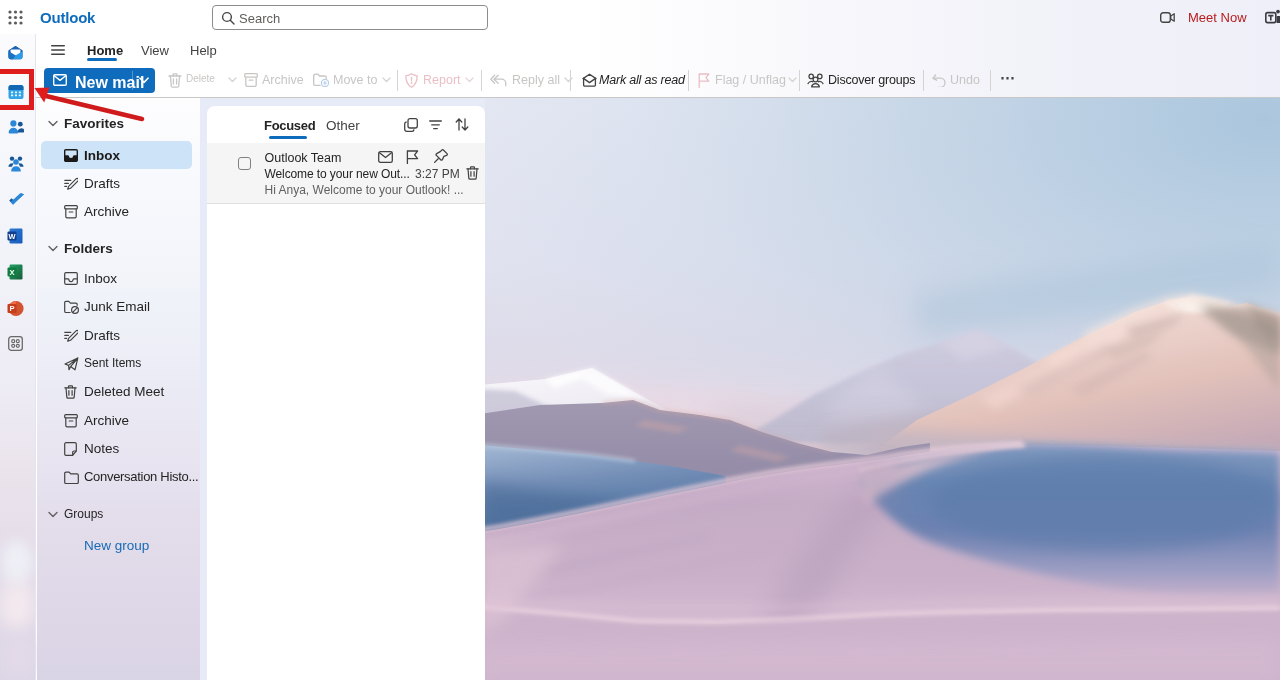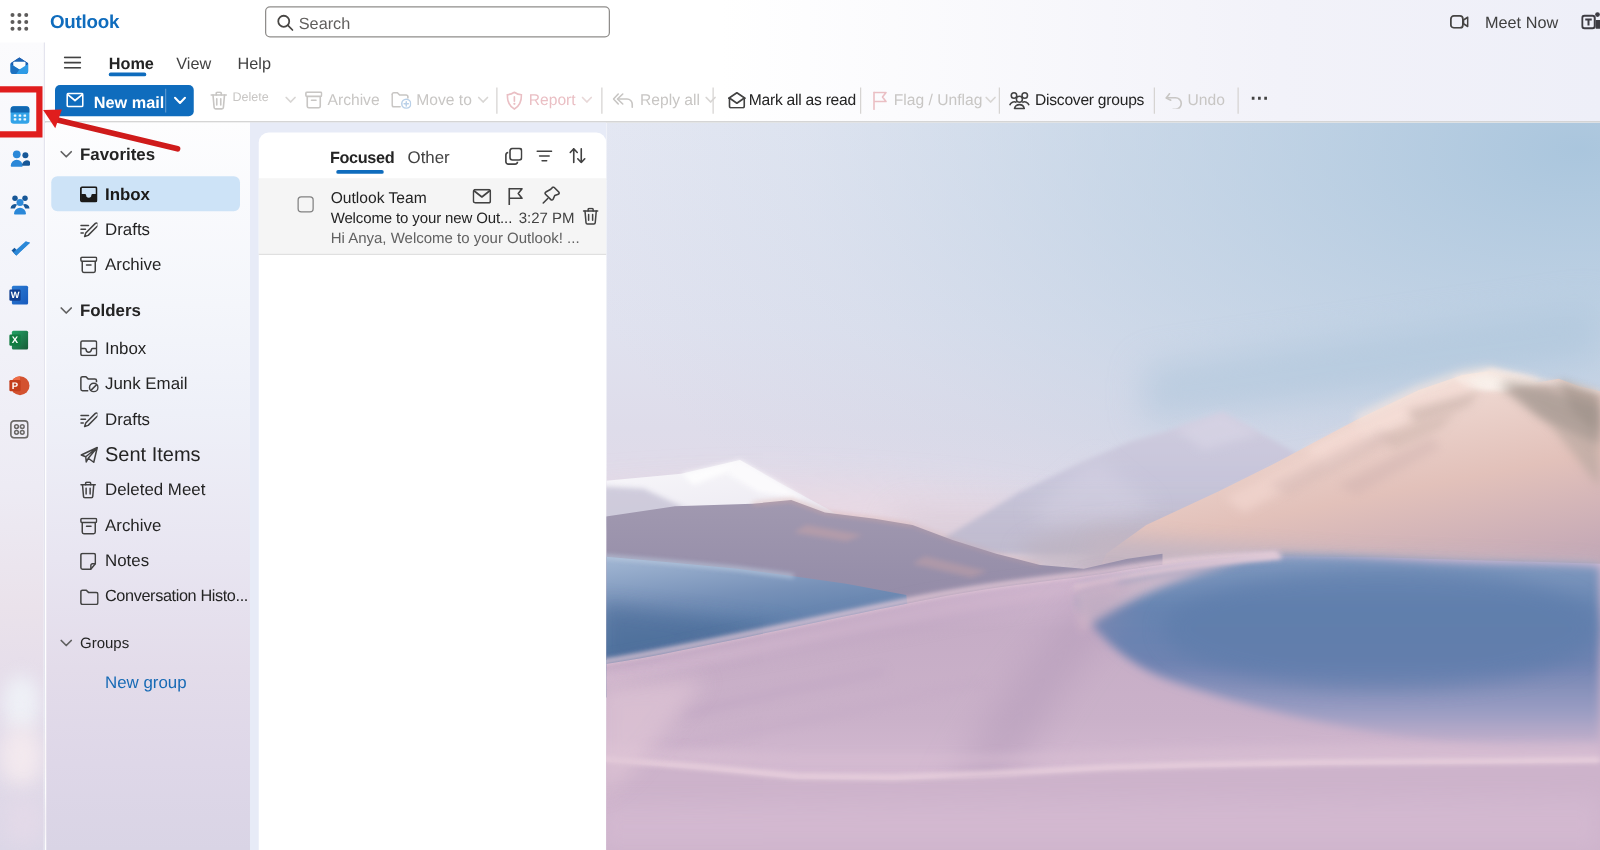--- a/index.html
+++ b/index.html
@@ -35,21 +35,21 @@
   <svg class="abs" style="left:221px;top:11px;" width="14" height="14" viewBox="0 0 14 14">
     <circle cx="6" cy="6" r="4.4" fill="none" stroke="#484644" stroke-width="1.4"></circle>
     <line x1="9.3" y1="9.3" x2="13" y2="13" stroke="#484644" stroke-width="1.4" stroke-linecap="round"></line>
   </svg>
   <div class="abs" style="left:239px;top:11px;font-size:13px;color:#605e5c;">Search</div>
 
   <svg class="abs" style="left:1160px;top:12px;" width="15" height="11" viewBox="0 0 15 11">
     <rect x="0.7" y="0.7" width="9.6" height="9.6" rx="2.4" fill="none" stroke="#454443" stroke-width="1.4"></rect>
     <path d="M10.8 4 L14.2 1.8 L14.2 9.2 L10.8 7 Z" fill="none" stroke="#454443" stroke-width="1.3" stroke-linejoin="round"></path>
   </svg>
-  <div class="abs" style="left:1188px;top:10px;font-size:13px;color:#404040;">Meet Now</div>
+  <div class="abs" style="left:1188px;top:10px;font-size:13px;color:#b91c1c;">Meet Now</div>
   <svg class="abs" style="left:1265px;top:9px;" width="15" height="16" viewBox="0 0 15 16">
     <rect x="0.8" y="3.6" width="10" height="10" rx="1.8" fill="none" stroke="#3c3b42" stroke-width="1.6"></rect>
     <path d="M3.2 6.6 h5.2 M5.8 6.6 v4.8" stroke="#3c3b42" stroke-width="1.6" fill="none"></path>
     <circle cx="13" cy="2.6" r="1.9" fill="#3c3b42"></circle>
     <path d="M11.6 14 v-7 h3.4 v7 Z" fill="#3c3b42"></path>
   </svg>
 
   <svg class="abs" style="left:51px;top:45px;" width="14" height="10" viewBox="0 0 14 10">
     <g stroke="#424242" stroke-width="1.4" stroke-linecap="round">
       <line x1="0.7" y1="0.8" x2="13.3" y2="0.8"></line>
@@ -63,21 +63,21 @@
   <div class="abs" style="left:190px;top:43px;font-size:13px;color:#424242;">Help</div>
 
   <div id="toolbar" class="abs" style="left:0;top:68px;width:1280px;height:26px;">
 
     <div class="abs" style="left:44px;top:0;width:111px;height:25px;background:#0f6cbd;border-radius:4px;"></div>
     <div class="abs" style="left:132px;top:3px;width:1px;height:19px;background:#5694cd;"></div>
     <svg class="abs" style="left:53px;top:6px;" width="14" height="12" viewBox="0 0 14 12">
       <rect x="0.7" y="0.7" width="12.6" height="10.6" rx="1.2" fill="none" stroke="#fff" stroke-width="1.4"></rect>
       <path d="M1 1.5 L7 6.4 L13 1.5" fill="none" stroke="#fff" stroke-width="1.4" stroke-linejoin="round"></path>
     </svg>
-    <div class="abs" style="left:75px;top:5.5px;font-size:13px;font-weight:bold;color:#fff;">New mail</div>
+    <div class="abs" style="left:75px;top:5.5px;font-size:16px;font-weight:bold;color:#fff;">New mail</div>
     <svg class="abs" style="left:139px;top:9px;" width="10" height="7" viewBox="0 0 10 7">
       <path d="M1 1.2 L5 5.4 L9 1.2" fill="none" stroke="#fff" stroke-width="1.6" stroke-linecap="round" stroke-linejoin="round"></path>
     </svg>
 
     <svg class="abs" style="left:168px;top:5px;" width="14" height="15" viewBox="0 0 14 15">
       <g stroke="#c8c6c4" stroke-width="1.3" fill="none" stroke-linecap="round">
         <path d="M1 3 h12"></path>
           <path d="M5 3 V1.6 a0.8 0.8 0 0 1 .8 -0.8 h2.4 a0.8 0.8 0 0 1 .8 .8 V3"></path>
         <path d="M2.4 3 l0.9 10 a1.2 1.2 0 0 0 1.2 1.1 h5 a1.2 1.2 0 0 0 1.2 -1.1 l0.9 -10"></path>
         <path d="M5.4 6 v5M8.6 6 v5"></path>
@@ -138,21 +138,21 @@
 
     <div class="abs" style="left:570px;top:2px;width:1px;height:21px;background:#d6d4d2;"></div>
 
     <svg class="abs" style="left:582px;top:5px;" width="15" height="14" viewBox="0 0 15 14">
       <g stroke="#424242" stroke-width="1.3" fill="none" stroke-linecap="round" stroke-linejoin="round">
         <path d="M1 5.6 L7.5 1.2 L14 5.6"></path>
         <path d="M1.6 5.2 V12 a1.2 1.2 0 0 0 1.2 1.2 h9.4 a1.2 1.2 0 0 0 1.2 -1.2 V5.2"></path>
         <path d="M1.8 5.6 L7.5 9.6 L13.2 5.6"></path>
       </g>
     </svg>
-    <div class="abs" style="left:599px;top:5px;font-size:12.5px;color:#242424;letter-spacing:-0.2px;">Mark all as read</div>
+    <div class="abs" style="left:599px;top:5px;font-size:12.5px;color:#242424;letter-spacing:-0.2px;font-style:italic;">Mark all as read</div>
 
     <div class="abs" style="left:688px;top:2px;width:1px;height:21px;background:#d6d4d2;"></div>
 
     <svg class="abs" style="left:698px;top:5px;" width="12" height="15" viewBox="0 0 12 15">
       <path d="M1.2 1 h9.6 L8 4.6 l2.8 3.6 H1.2" fill="none" stroke="#eabfc4" stroke-width="1.3" stroke-linejoin="round"></path>
       <path d="M1.2 0.8 V14.4" stroke="#eabfc4" stroke-width="1.3" stroke-linecap="round"></path>
     </svg>
     <div class="abs" style="left:715px;top:5px;font-size:12.5px;color:#c8c6c4;">Flag / Unflag</div>
     <svg class="abs" style="left:788px;top:9px;" width="9" height="6" viewBox="0 0 9 6">
       <path d="M1 1 L4.5 4.6 L8 1" fill="none" stroke="#d8d6d4" stroke-width="1.4" stroke-linecap="round" stroke-linejoin="round"></path>
@@ -323,21 +323,21 @@
       <g fill="none" stroke="#424242" stroke-width="1.2" stroke-linecap="round">
         <path d="M4.6 9.4 L12.3 1.7 a1.35 1.35 0 0 1 1.9 1.9 L6.5 11.3 l-2.8 0.9 Z" stroke-linejoin="round"></path>
         <path d="M0.8 3.4 h6M0.8 6.4 h3.6M0.8 9.4 h1.8"></path>
       </g>
     </svg>
     <div class="abs" style="left:47px;top:230px;font-size:13.5px;color:#242424;">Drafts</div>
 
     <svg class="abs" style="left:27px;top:259px;" width="15" height="14" viewBox="0 0 15 14">
       <path d="M1 7 L13.8 1 L11 12.8 L6.6 9.6 L5 12.6 L4.6 8.4 Z M4.6 8.4 L13.8 1 M6.6 9.6 L13.8 1" fill="none" stroke="#424242" stroke-width="1.2" stroke-linejoin="round" stroke-linecap="round"></path>
     </svg>
-    <div class="abs" style="left:47px;top:258px;font-size:16px;color:#242424;">Sent Items</div>
+    <div class="abs" style="left:47px;top:258px;font-size:12px;color:#242424;">Sent Items</div>
 
     <svg class="abs" style="left:27px;top:287px;" width="13" height="14" viewBox="0 0 13 14">
       <g stroke="#424242" stroke-width="1.2" fill="none" stroke-linecap="round">
         <path d="M0.8 2.8 h11.4"></path>
           <path d="M4.5 2.8 V1.5 a0.7 0.7 0 0 1 .7 -0.7 h2.6 a0.7 0.7 0 0 1 .7 .7 V2.8"></path>
         <path d="M2 2.8 l0.8 9.3 a1.1 1.1 0 0 0 1.1 1 h5.2 a1.1 1.1 0 0 0 1.1 -1 l0.8 -9.3"></path>
         <path d="M4.9 5.6 v4.6M8.1 5.6 v4.6"></path>
       </g>
     </svg>
     <div class="abs" style="left:47px;top:286px;font-size:13.5px;color:#242424;">Deleted Meet</div>

